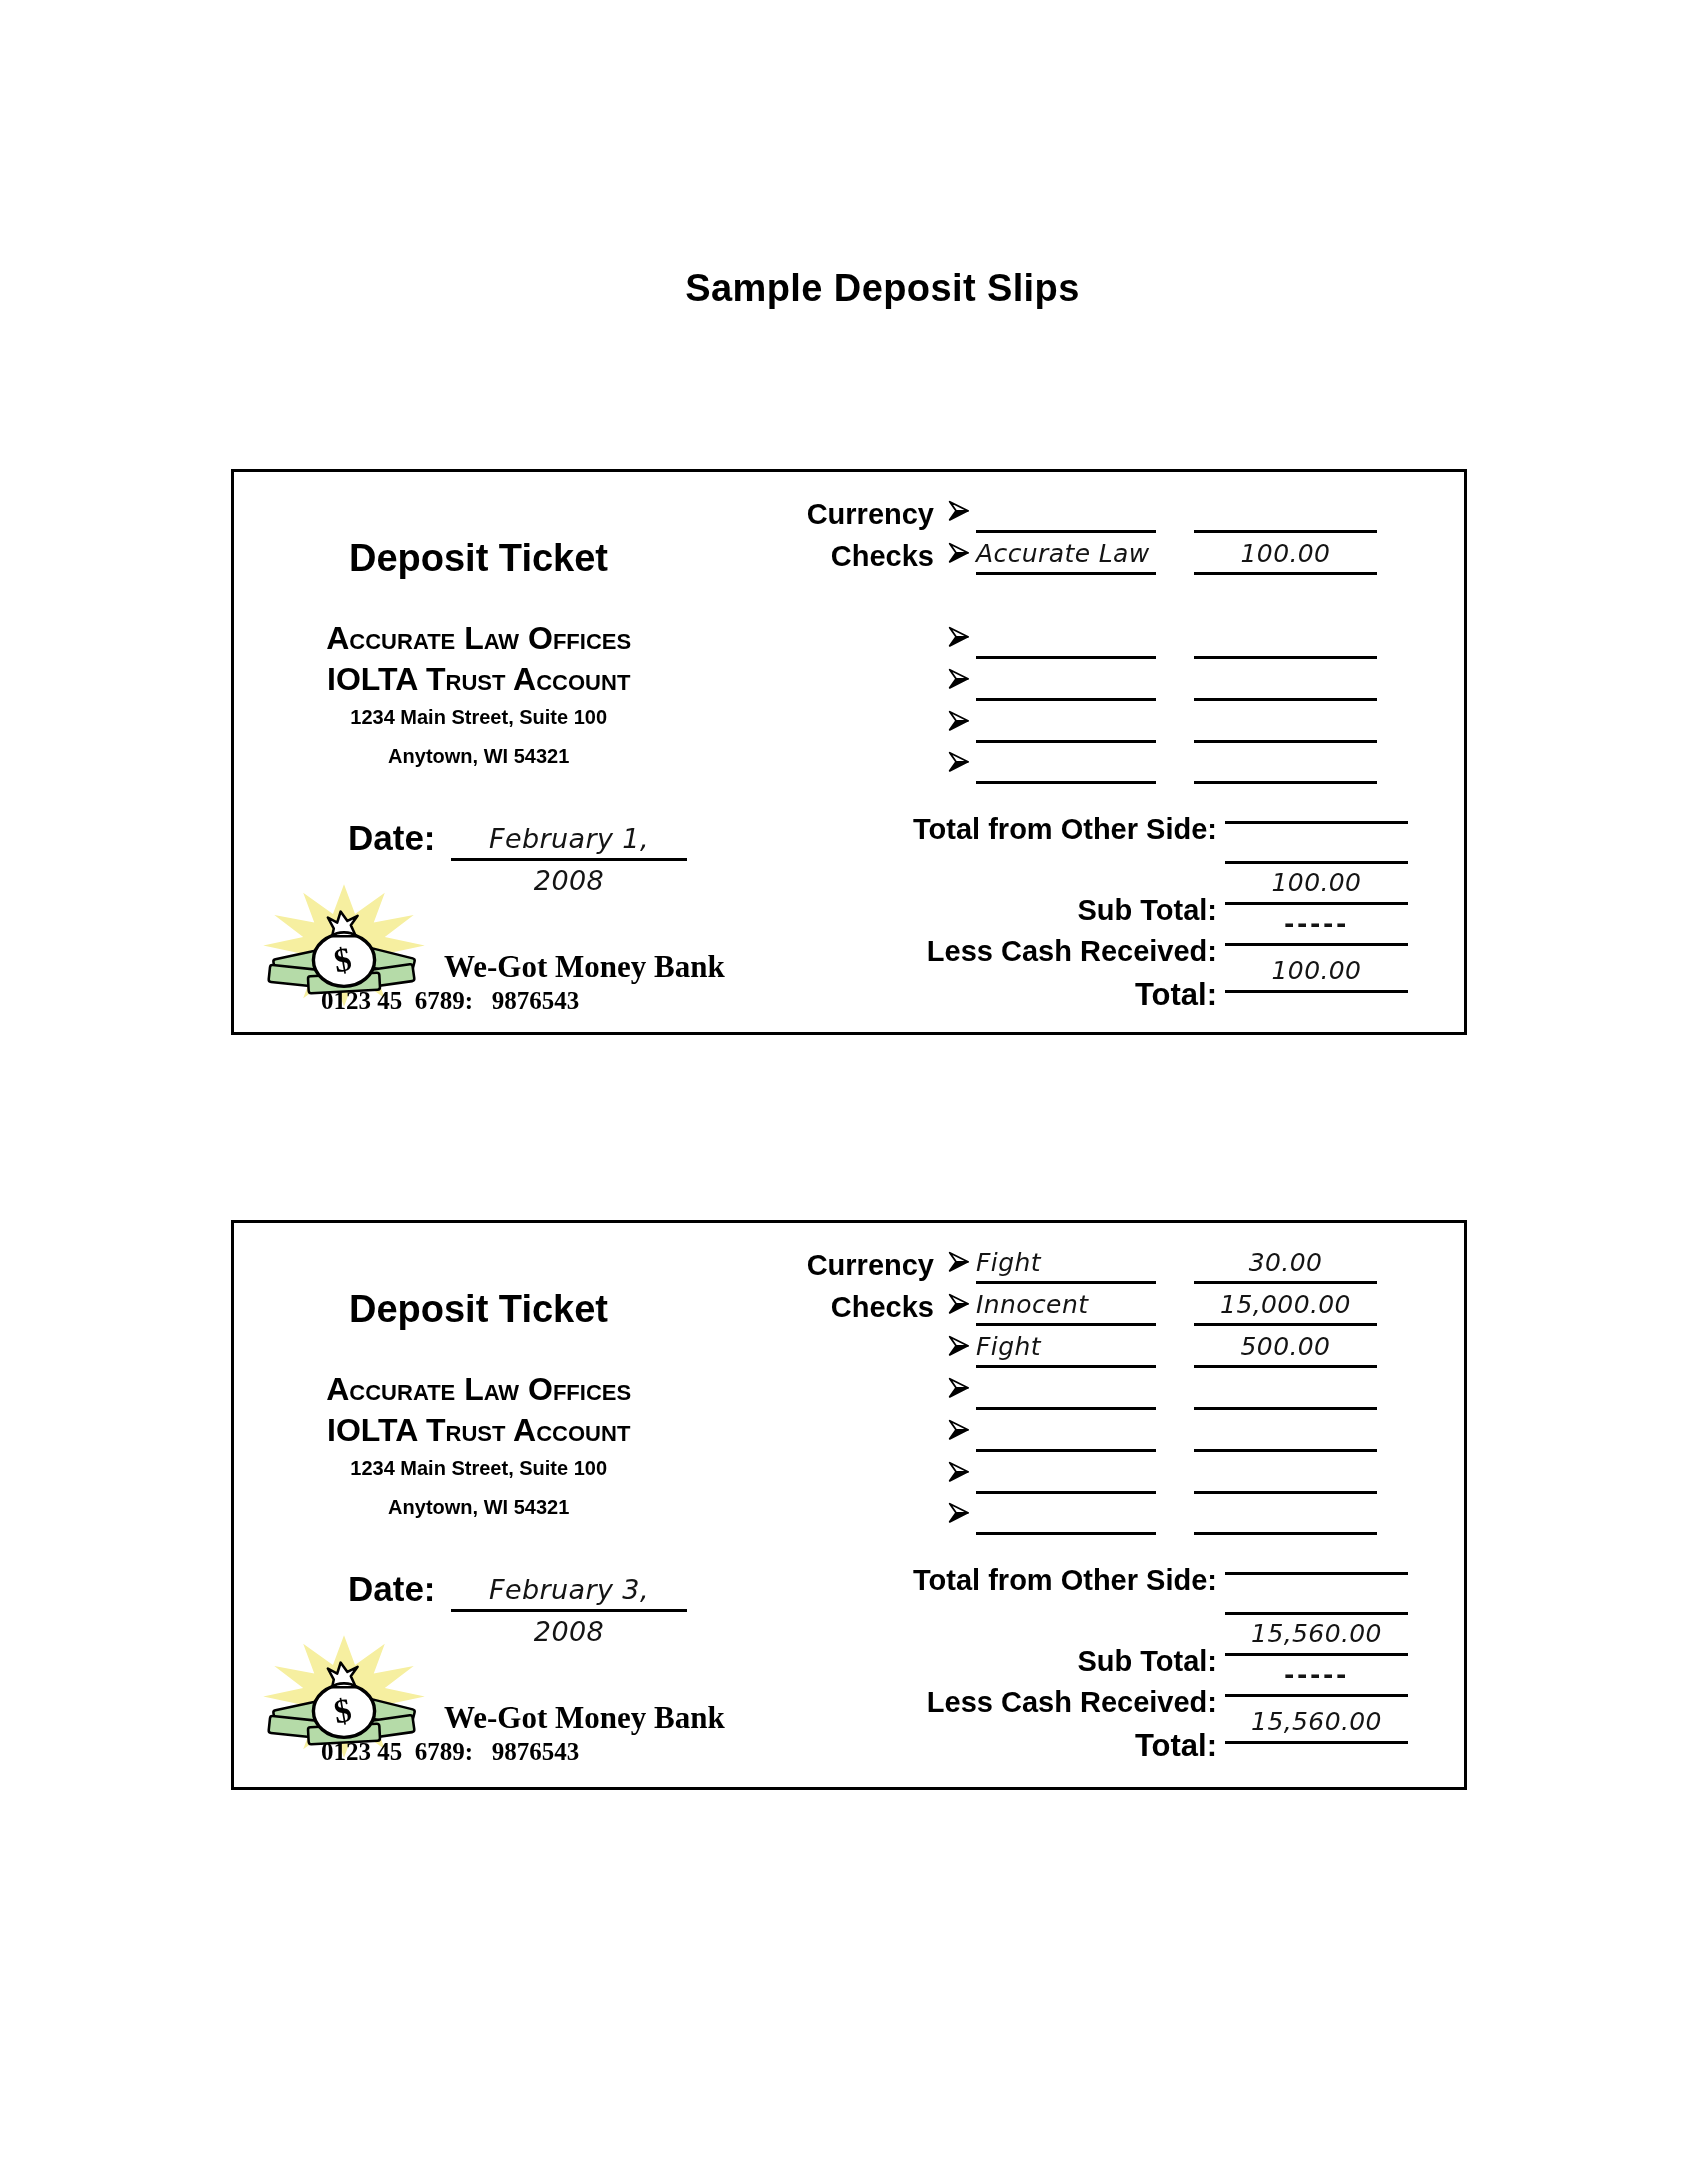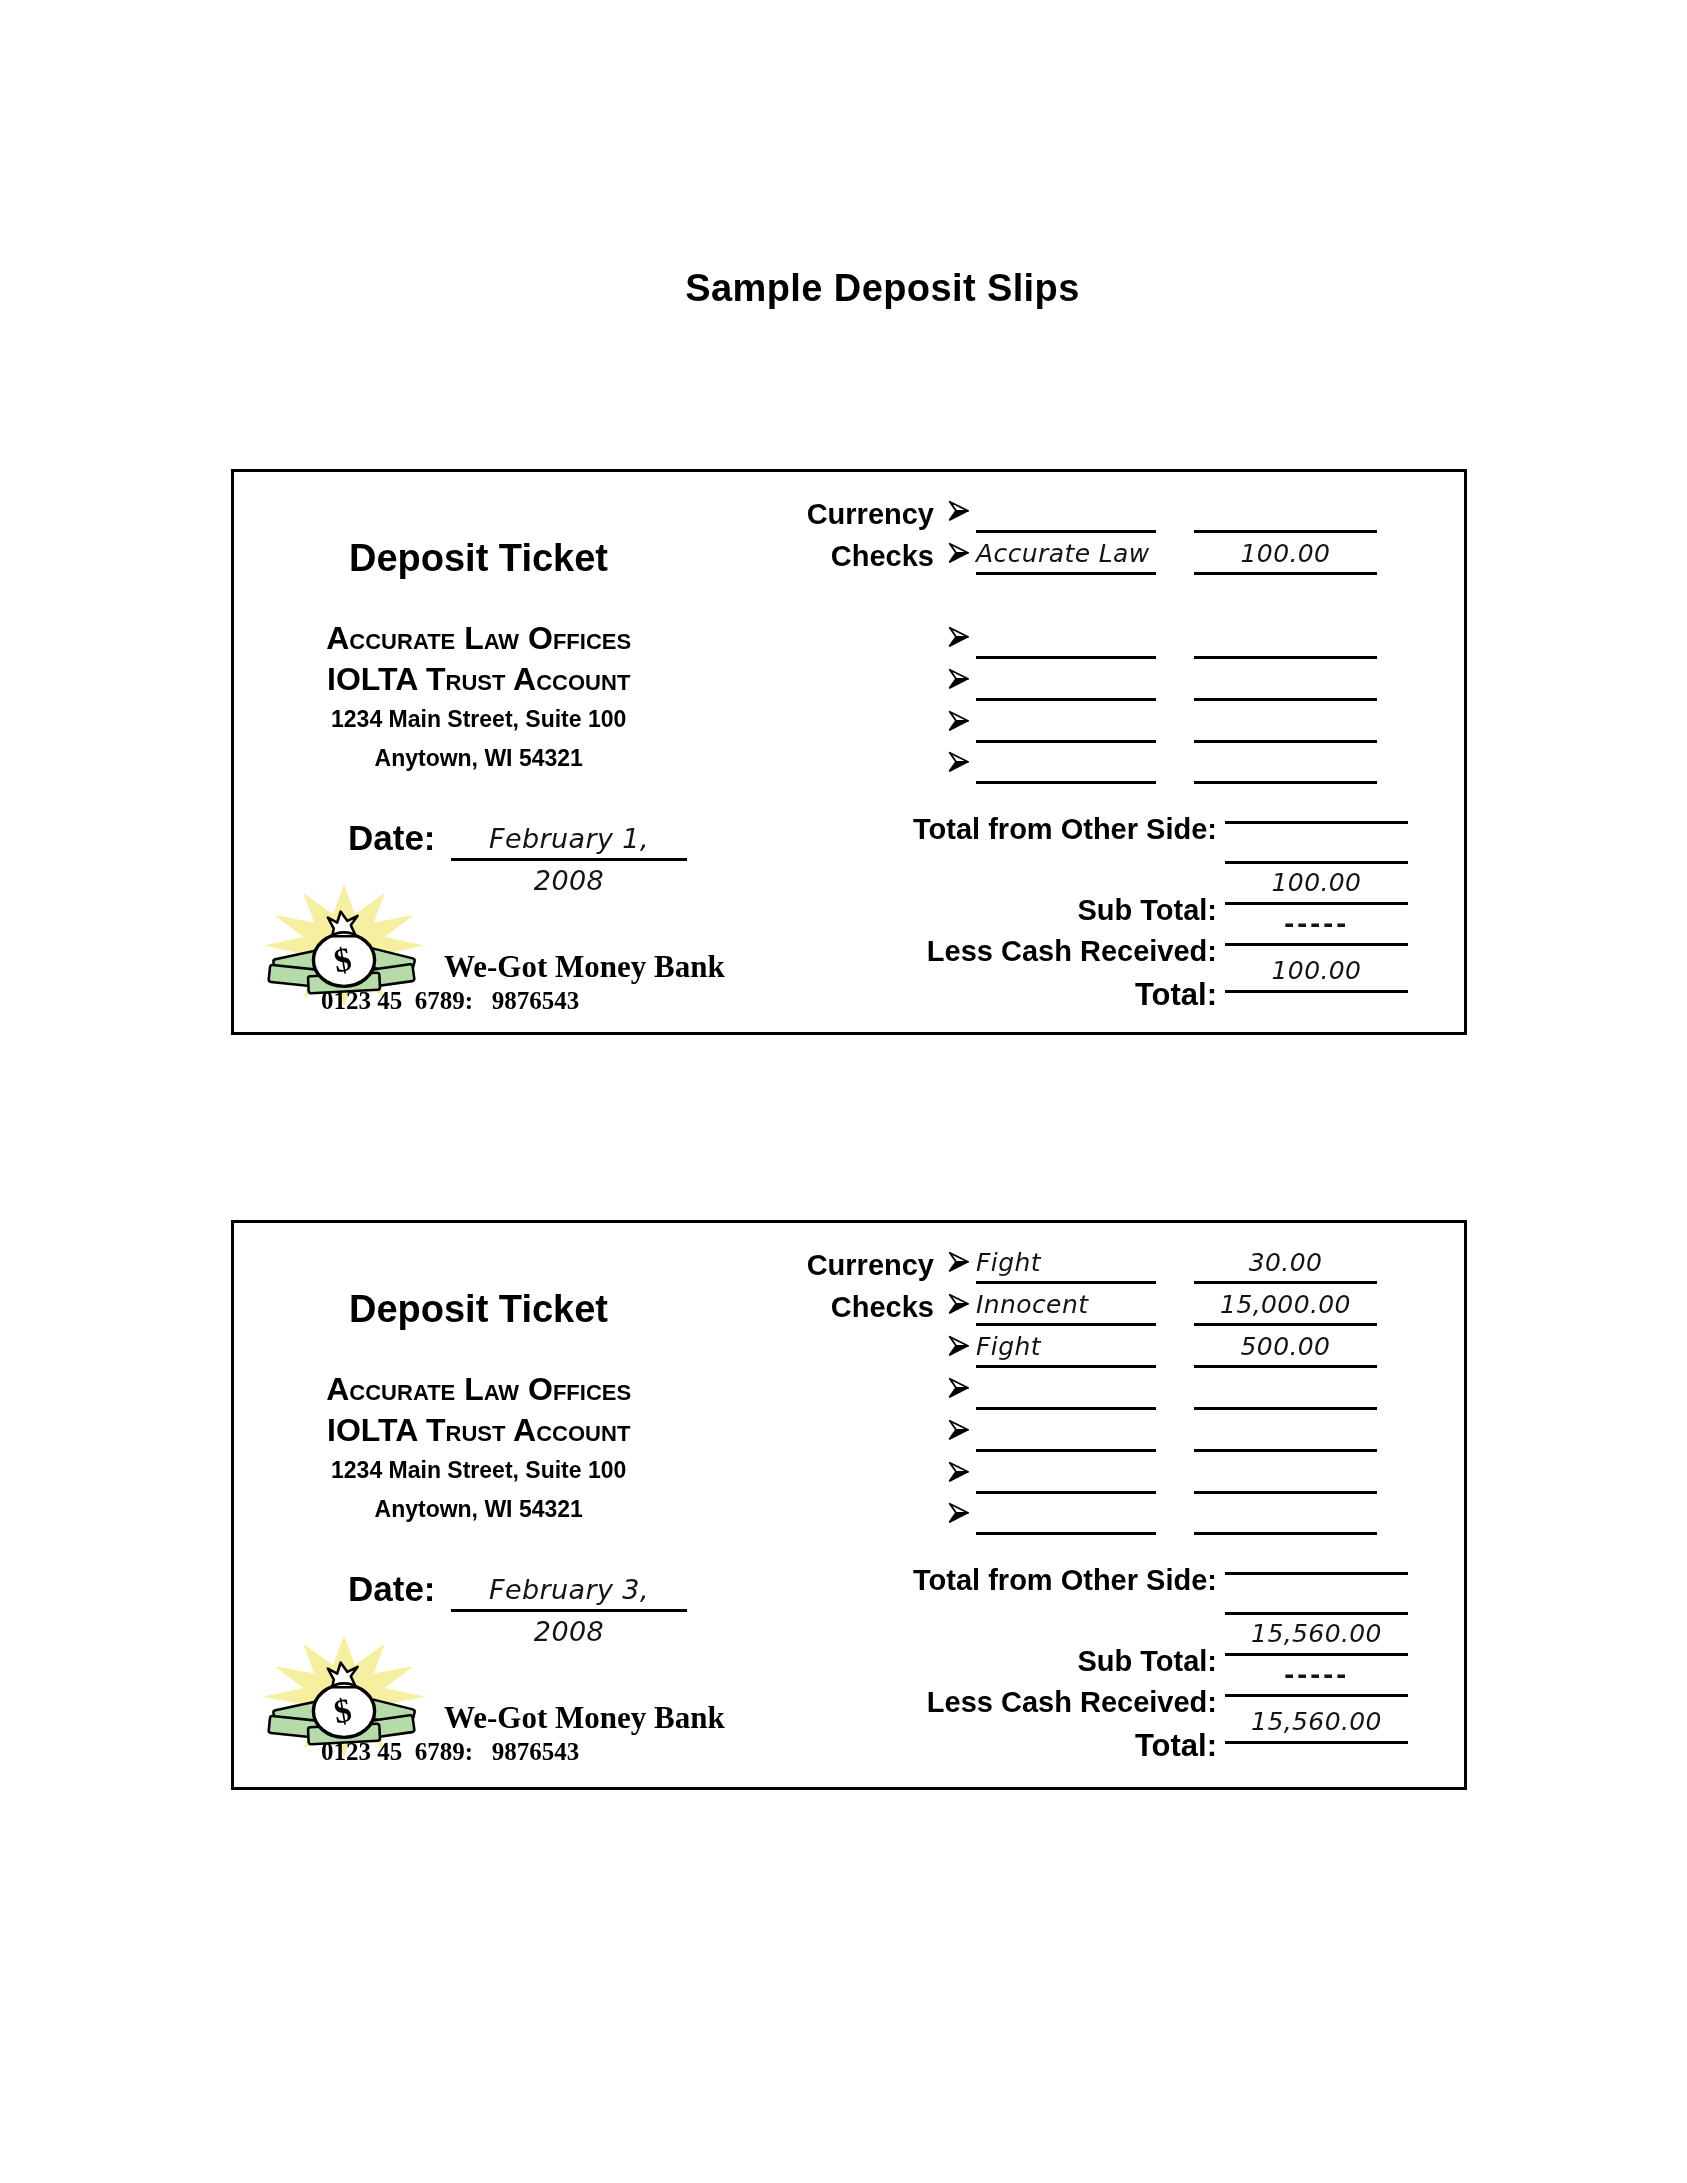--- a/index.html
+++ b/index.html
@@ -17,21 +17,21 @@
   }
   #slip1 { top:469px;  height:566px; }
   #slip2 { top:1220px; height:570px; }
 
   
   .lp-title { position:absolute; left:26px; top:65px; width:437px; text-align:center;
               font-size:38px; font-weight:bold; }
   .lp-org   { position:absolute; left:8.7px; top:0; width:472px; text-align:center;
               font-variant:small-caps; font-size:32px; font-weight:bold; }
   .lp-addr  { position:absolute; left:8.7px; top:0; width:472px; text-align:center;
-              font-size:23px; font-weight:bold; }
+              font-size:20px; font-weight:bold; }
   .date-label { position:absolute; left:114px; top:346px; font-size:35px; font-weight:bold; }
   .date-line  { position:absolute; left:217px; top:346px; width:236px; height:40px;
                 border-bottom:3.5px solid #000; text-align:center; }
   .logo  { position:absolute; left:24.5px; top:407px; width:170px; height:128px; }
   .logo svg { width:170px; height:128px; }
   .bank-name { position:absolute; left:210px; top:449px; width:367px;
                font-family:"Liberation Serif", serif; font-weight:bold; font-size:31px;margin-top:28px; }
   .account   { position:absolute; left:87px; top:515px; width:437px;
                font-family:"Liberation Serif", serif; font-weight:bold; font-size:25px;
                white-space:pre; }

